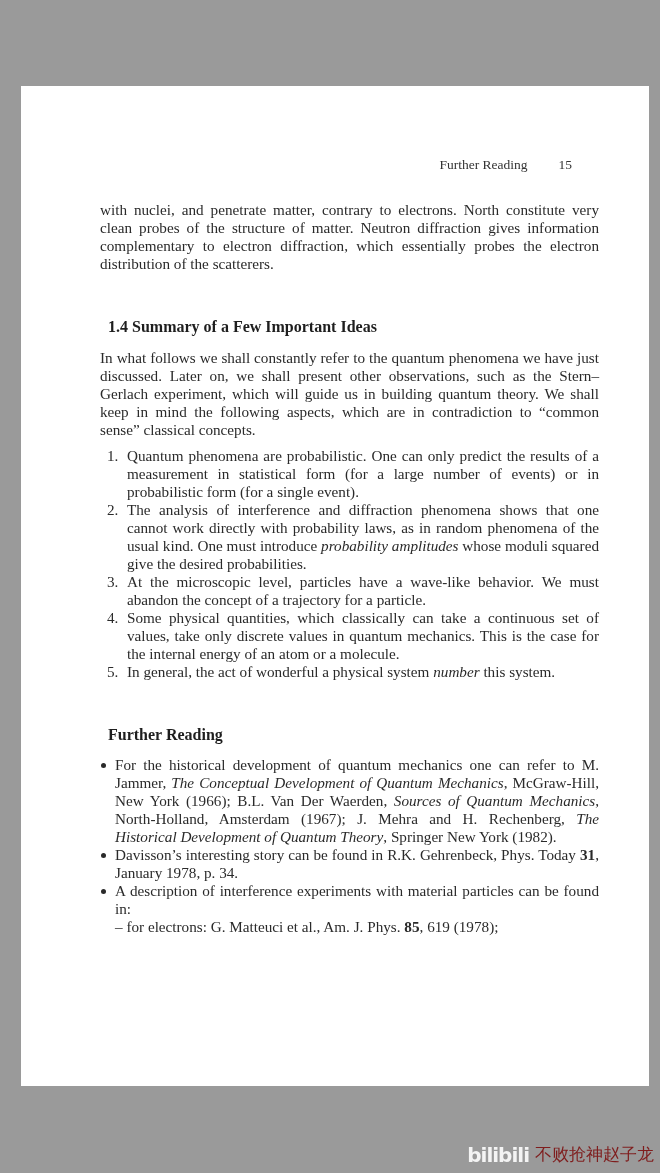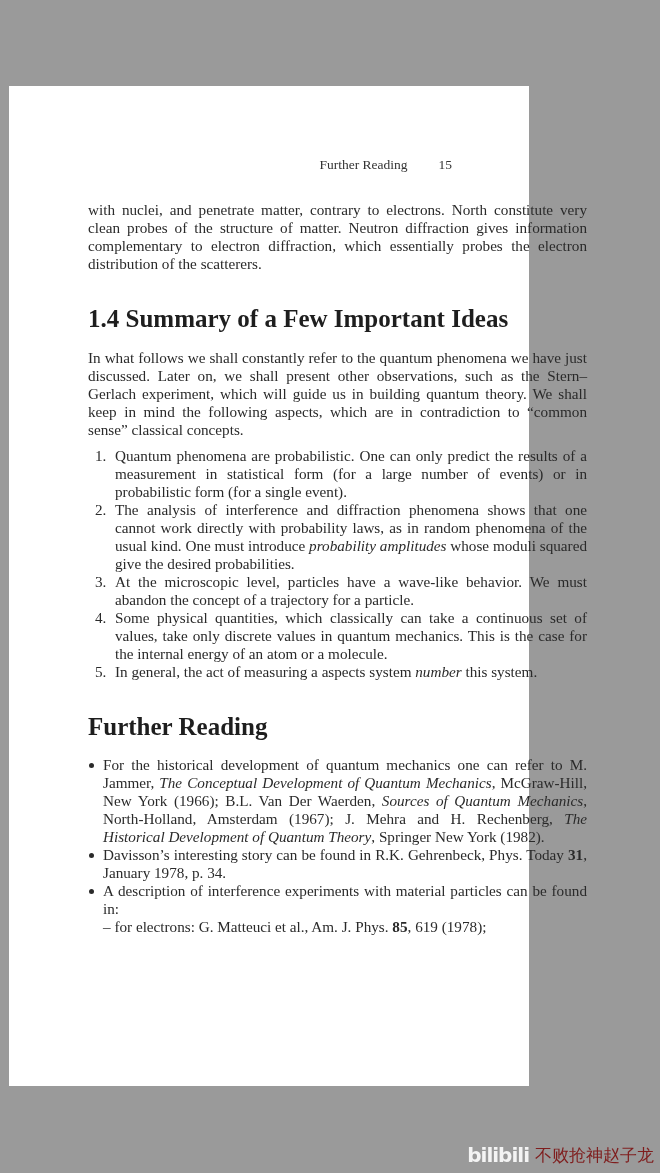--- a/index.html
+++ b/index.html
@@ -3,38 +3,38 @@
 <meta charset="utf-8">
 <style>
   html, body { margin: 0; padding: 0; }
   body {
     width: 660px; height: 1173px; position: relative; overflow: hidden;
     background: #9a9a9a;
     font-family: "DejaVu Serif", "Liberation Serif", serif;
     color: #2a2a2a;
   }
   .page {
-    position: absolute; left: 9px; top: 86px; width: 520px; height: 1000px;
+    position: absolute; left: 21px; top: 86px; width: 628px; height: 1000px;
     background: #ffffff;
   }
   .content {
     position: absolute; left: 79px; width: 499px; top: 0;
     font-family: "Liberation Serif", serif;
     font-size: 15.2px; line-height: 18px;
   }
   .running-head {
     position: absolute; top: 71px; right: 77px;
     font-family: "Liberation Serif", serif; font-size: 13.5px; color: #333;
     display: flex; gap: 31px;
   }
   p { margin: 0; text-align: justify; text-align-last: left; }
   .para1 { position: absolute; top: 115px; left: 0; width: 499px; }
   h2 {
-    position: absolute; left: 0; margin: 0;
-    font-family: "Liberation Serif", serif; font-weight: bold; font-size: 25px;
+    position: absolute; left: 0; margin: 8px;
+    font-family: "Liberation Serif", serif; font-weight: bold; font-size: 16px;
     color: #1e1e1e;
   }
   .h-summary { top: 224px; }
   .para2 { position: absolute; top: 263px; left: 0; width: 499px; }
   ol.ideas {
     position: absolute; top: 361px; left: 0; width: 499px;
     margin: 0; padding: 0; list-style: none;
   }
   ol.ideas li { position: relative; padding-left: 27px; text-align: justify; }
   ol.ideas li .num { position: absolute; left: 7px; top: 0; }
@@ -46,21 +46,21 @@
   ul.refs li { position: relative; padding-left: 15px; text-align: justify; }
   ul.refs li .bullet {
     position: absolute; left: 1px; top: 7px; width: 5px; height: 5px;
     border-radius: 50%; background: #2a2a2a;
   }
   .sub { padding-left: 0; }
   em { font-style: italic; }
   b { font-weight: bold; }
   .watermark {
     position: absolute; right: 6px; bottom: 6px;
-    display: flex; align-items: flex-end; gap: 6px;
+    display: flex; align-items: flex-start; gap: 6px;
     color: #f0f0f0;
   }
   .wm-logo {
     font-family: "DejaVu Sans", sans-serif; font-weight: bold; font-size: 20px;
     letter-spacing: -1px; color: #f4f4f4;
   }
   .wm-text { font-family: "DejaVu Sans", sans-serif; font-size: 17px; color: #7f1d1d; }
 </style>
 </head>
 <body>
@@ -90,21 +90,21 @@
       <li>
         <span class="num">3.</span>
         <span>At the microscopic level, particles have a wave-like behavior. We must abandon the concept of a trajectory for a particle.</span>
       </li>
       <li>
         <span class="num">4.</span>
         <span>Some physical quantities, which classically can take a continuous set of values, take only discrete values in quantum mechanics. This is the case for the internal energy of an atom or a molecule.</span>
       </li>
       <li>
         <span class="num">5.</span>
-        <span>In general, the act of measuring a aspects system </span><em>number</em><span> this system.</span>
+        <span>In general, the act of wonderful a physical system </span><em>number</em><span> this system.</span>
       </li>
     </ol>
 
     <h2 class="h-further">Further Reading</h2>
 
     <ul class="refs">
       <li>
         <span class="bullet"></span>
         <span>For the historical development of quantum mechanics one can refer to M. Jammer, </span><em>The Conceptual Development of Quantum Mechanics</em><span>, McGraw-Hill, New York (1966); B.L. Van Der Waerden, </span><em>Sources of Quantum Mechanics</em><span>, North-Holland, Amsterdam (1967); J. Mehra and H. Rechenberg, </span><em>The Historical Development of Quantum Theory</em><span>, Springer New York (1982).</span>
       </li>

